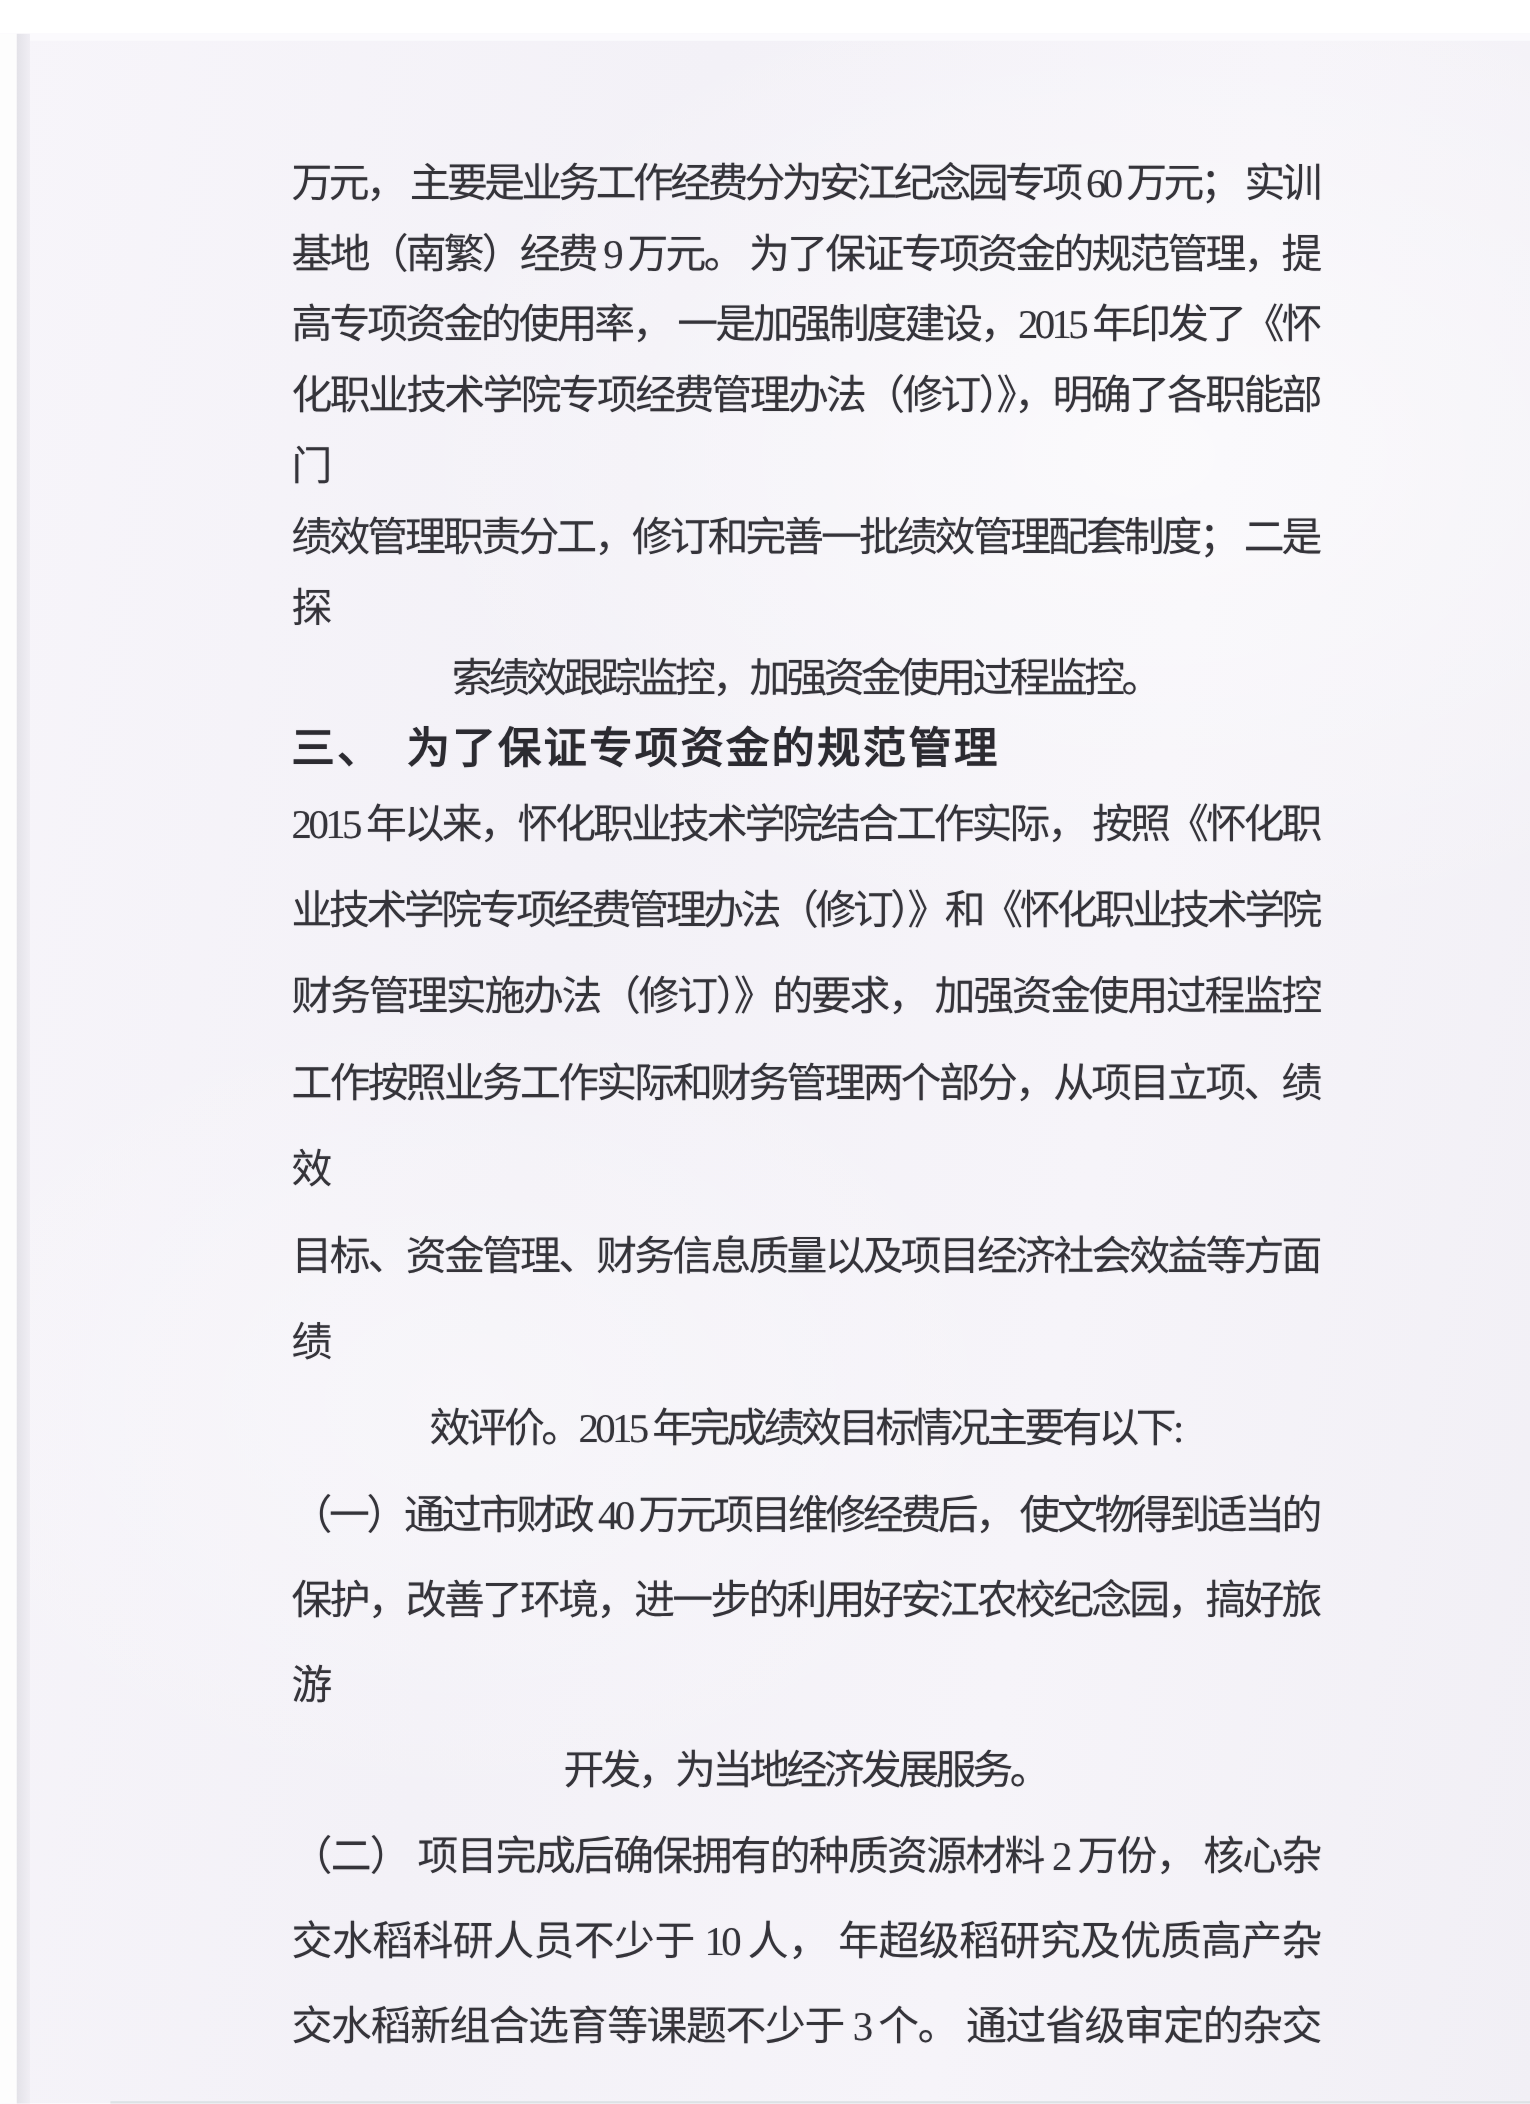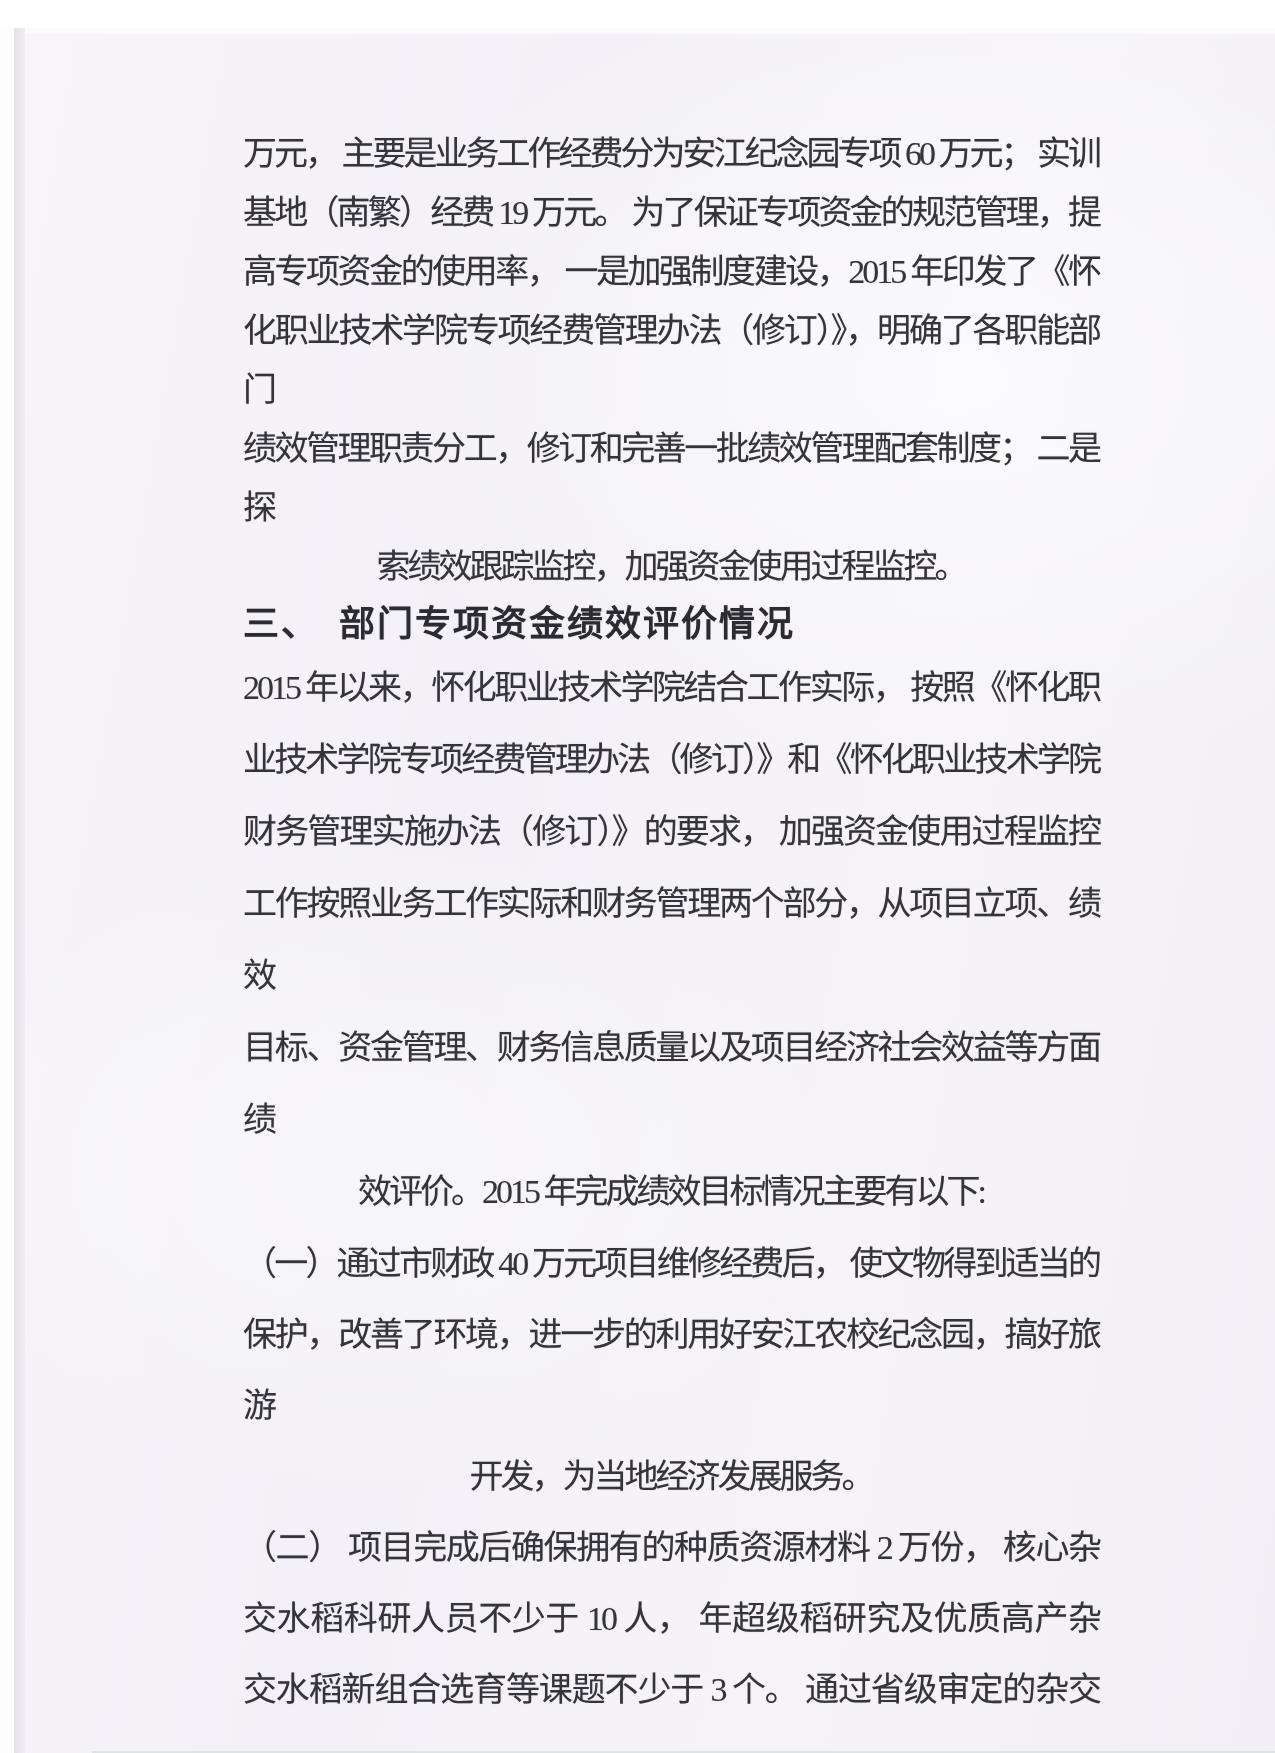--- a/index.html
+++ b/index.html
@@ -44,27 +44,27 @@
 </head>
 <body>
 
 <div class="scan">
   <div class="edge-top"></div>
   <div class="edge-white"></div>
   <div class="edge-line"></div>
   <div id="doc">
       <div class="para p1">
         <div class="ln fill">万元， 主要是业务工作经费分为安江纪念园专项 60 万元； 实训</div>
-        <div class="ln fill">基地（南繁）经费 19 万元。 为了保证专项资金的规范管理，提</div>
+        <div class="ln fill">基地（南繁）经费 9 万元。 为了保证专项资金的规范管理，提</div>
         <div class="ln fill">高专项资金的使用率， 一是加强制度建设，2015 年印发了《怀</div>
         <div class="ln fill">化职业技术学院专项经费管理办法（修订）》，明确了各职能部门</div>
         <div class="ln fill">绩效管理职责分工，修订和完善一批绩效管理配套制度； 二是探</div>
         <div class="ln">索绩效跟踪监控，加强资金使用过程监控。</div>
       </div>
-      <div class="heading h1">三、　部门专项资金绩效评价情况</div>
+      <div class="heading h1">三、　为了保证专项资金的规范管理</div>
       <div class="para p2">
         <div class="ln fill">2015 年以来，怀化职业技术学院结合工作实际， 按照《怀化职</div>
         <div class="ln fill">业技术学院专项经费管理办法（修订）》和《怀化职业技术学院</div>
         <div class="ln fill">财务管理实施办法（修订）》的要求， 加强资金使用过程监控</div>
         <div class="ln fill">工作按照业务工作实际和财务管理两个部分，从项目立项、绩效</div>
         <div class="ln fill">目标、资金管理、财务信息质量以及项目经济社会效益等方面绩</div>
         <div class="ln">效评价。2015 年完成绩效目标情况主要有以下:</div>
       </div>
       <div class="para p3">
         <div class="ln fill">（一）通过市财政 40 万元项目维修经费后， 使文物得到适当的</div>

